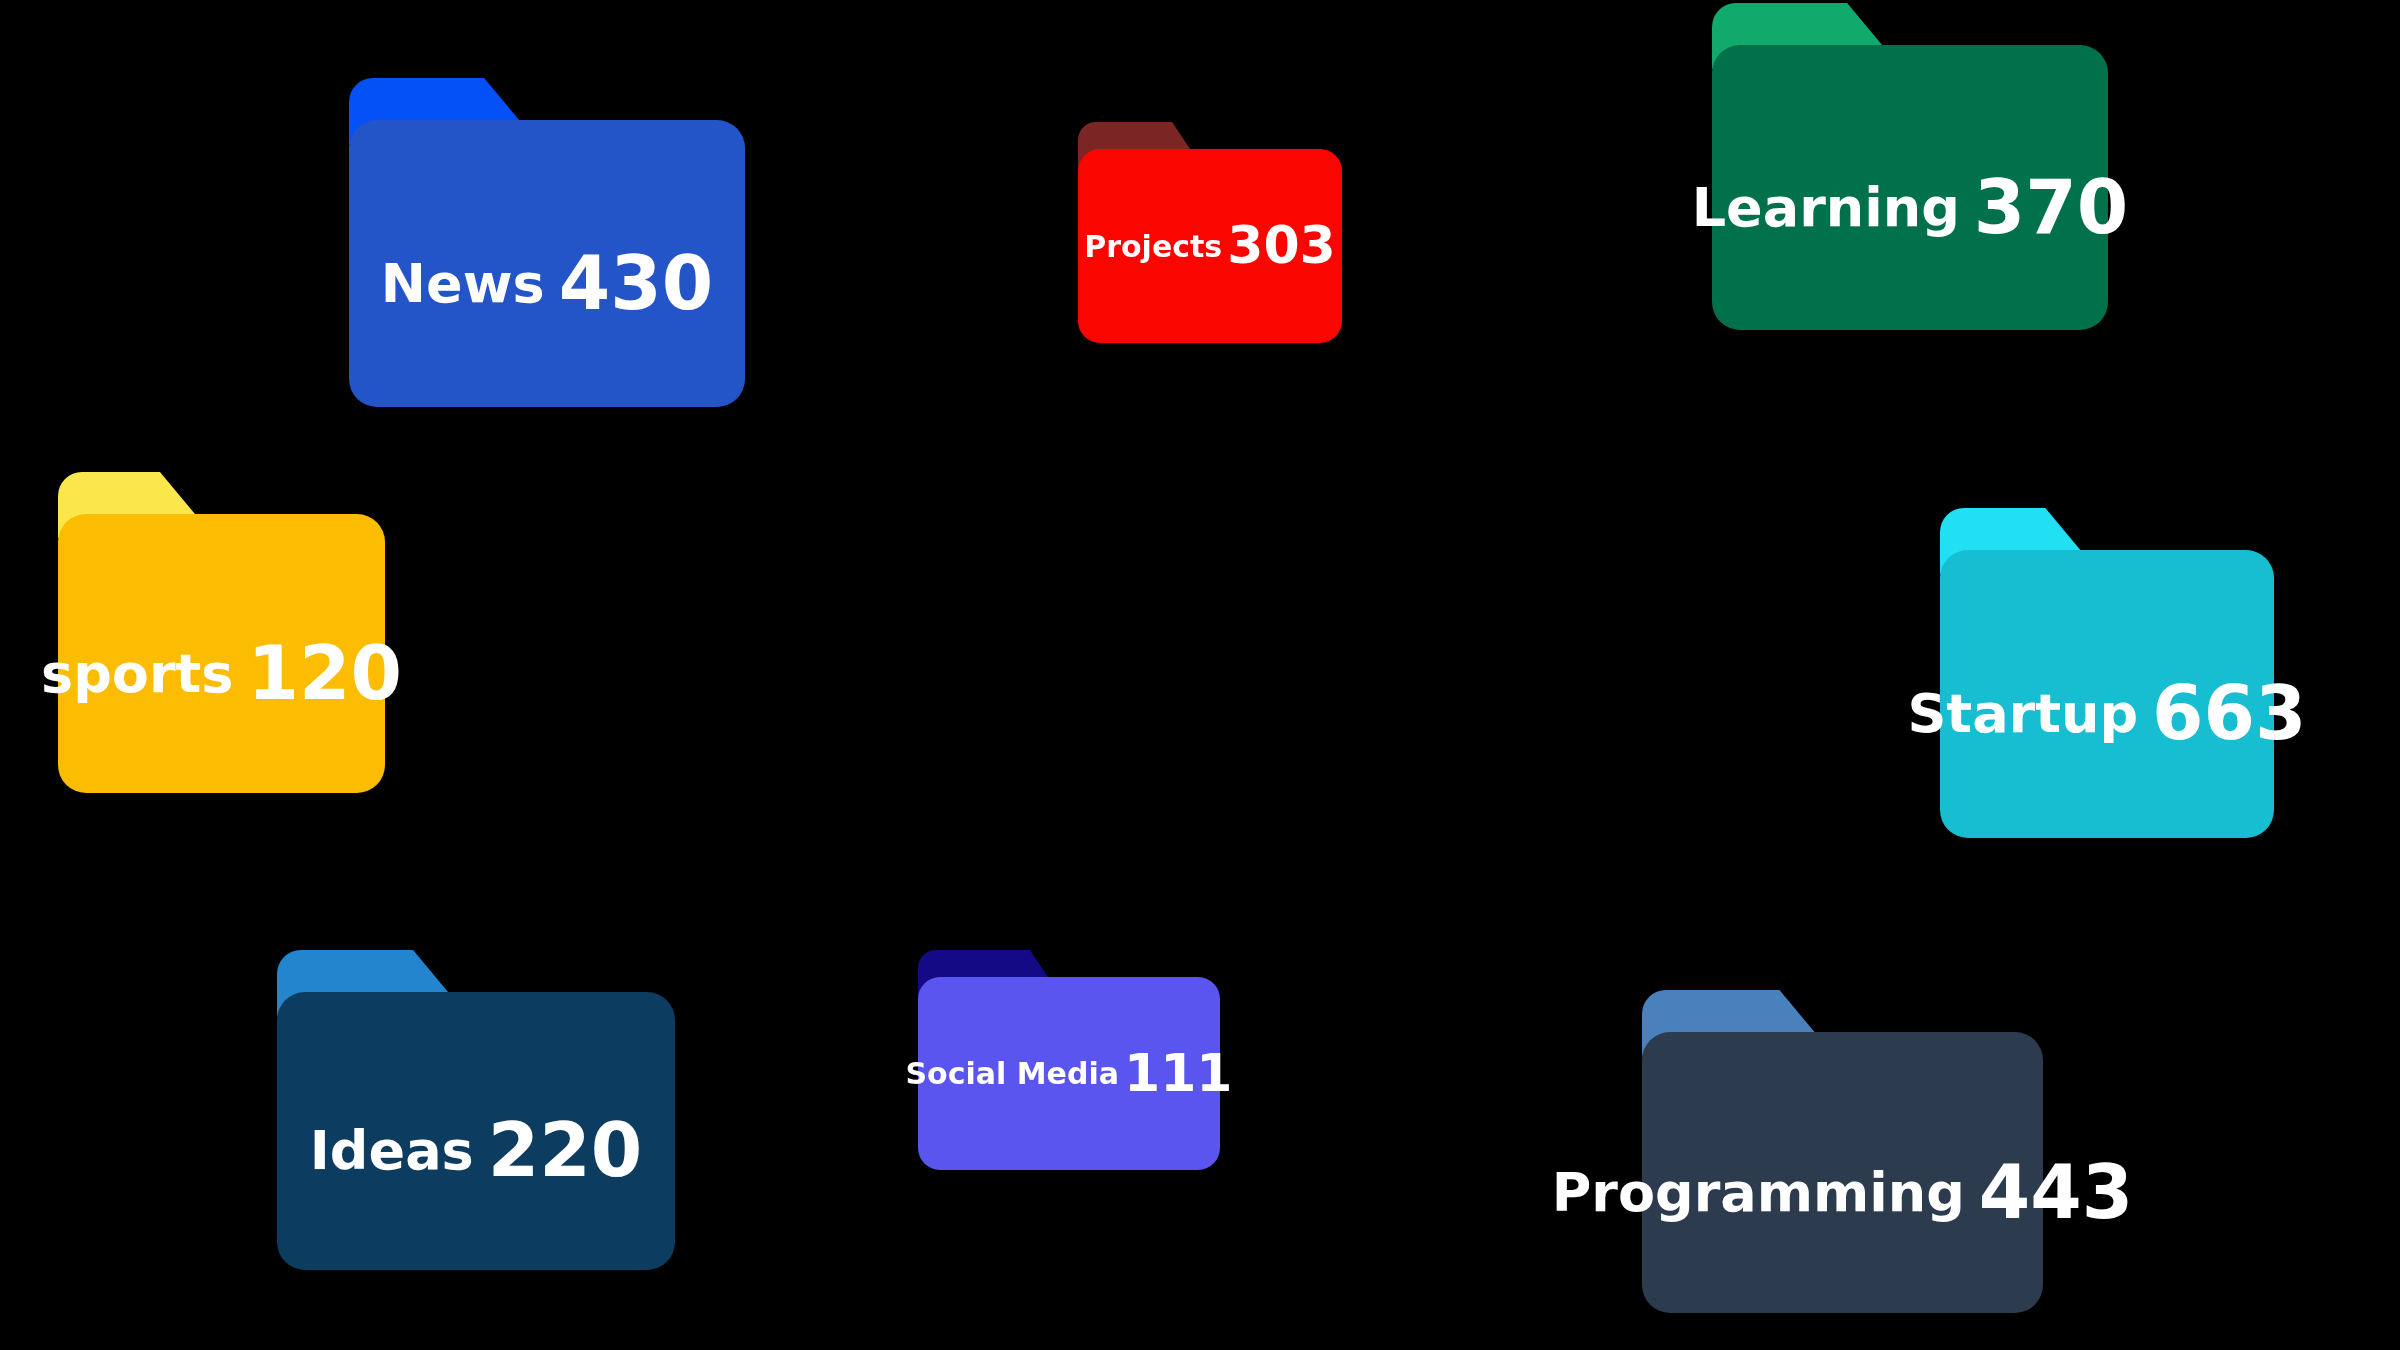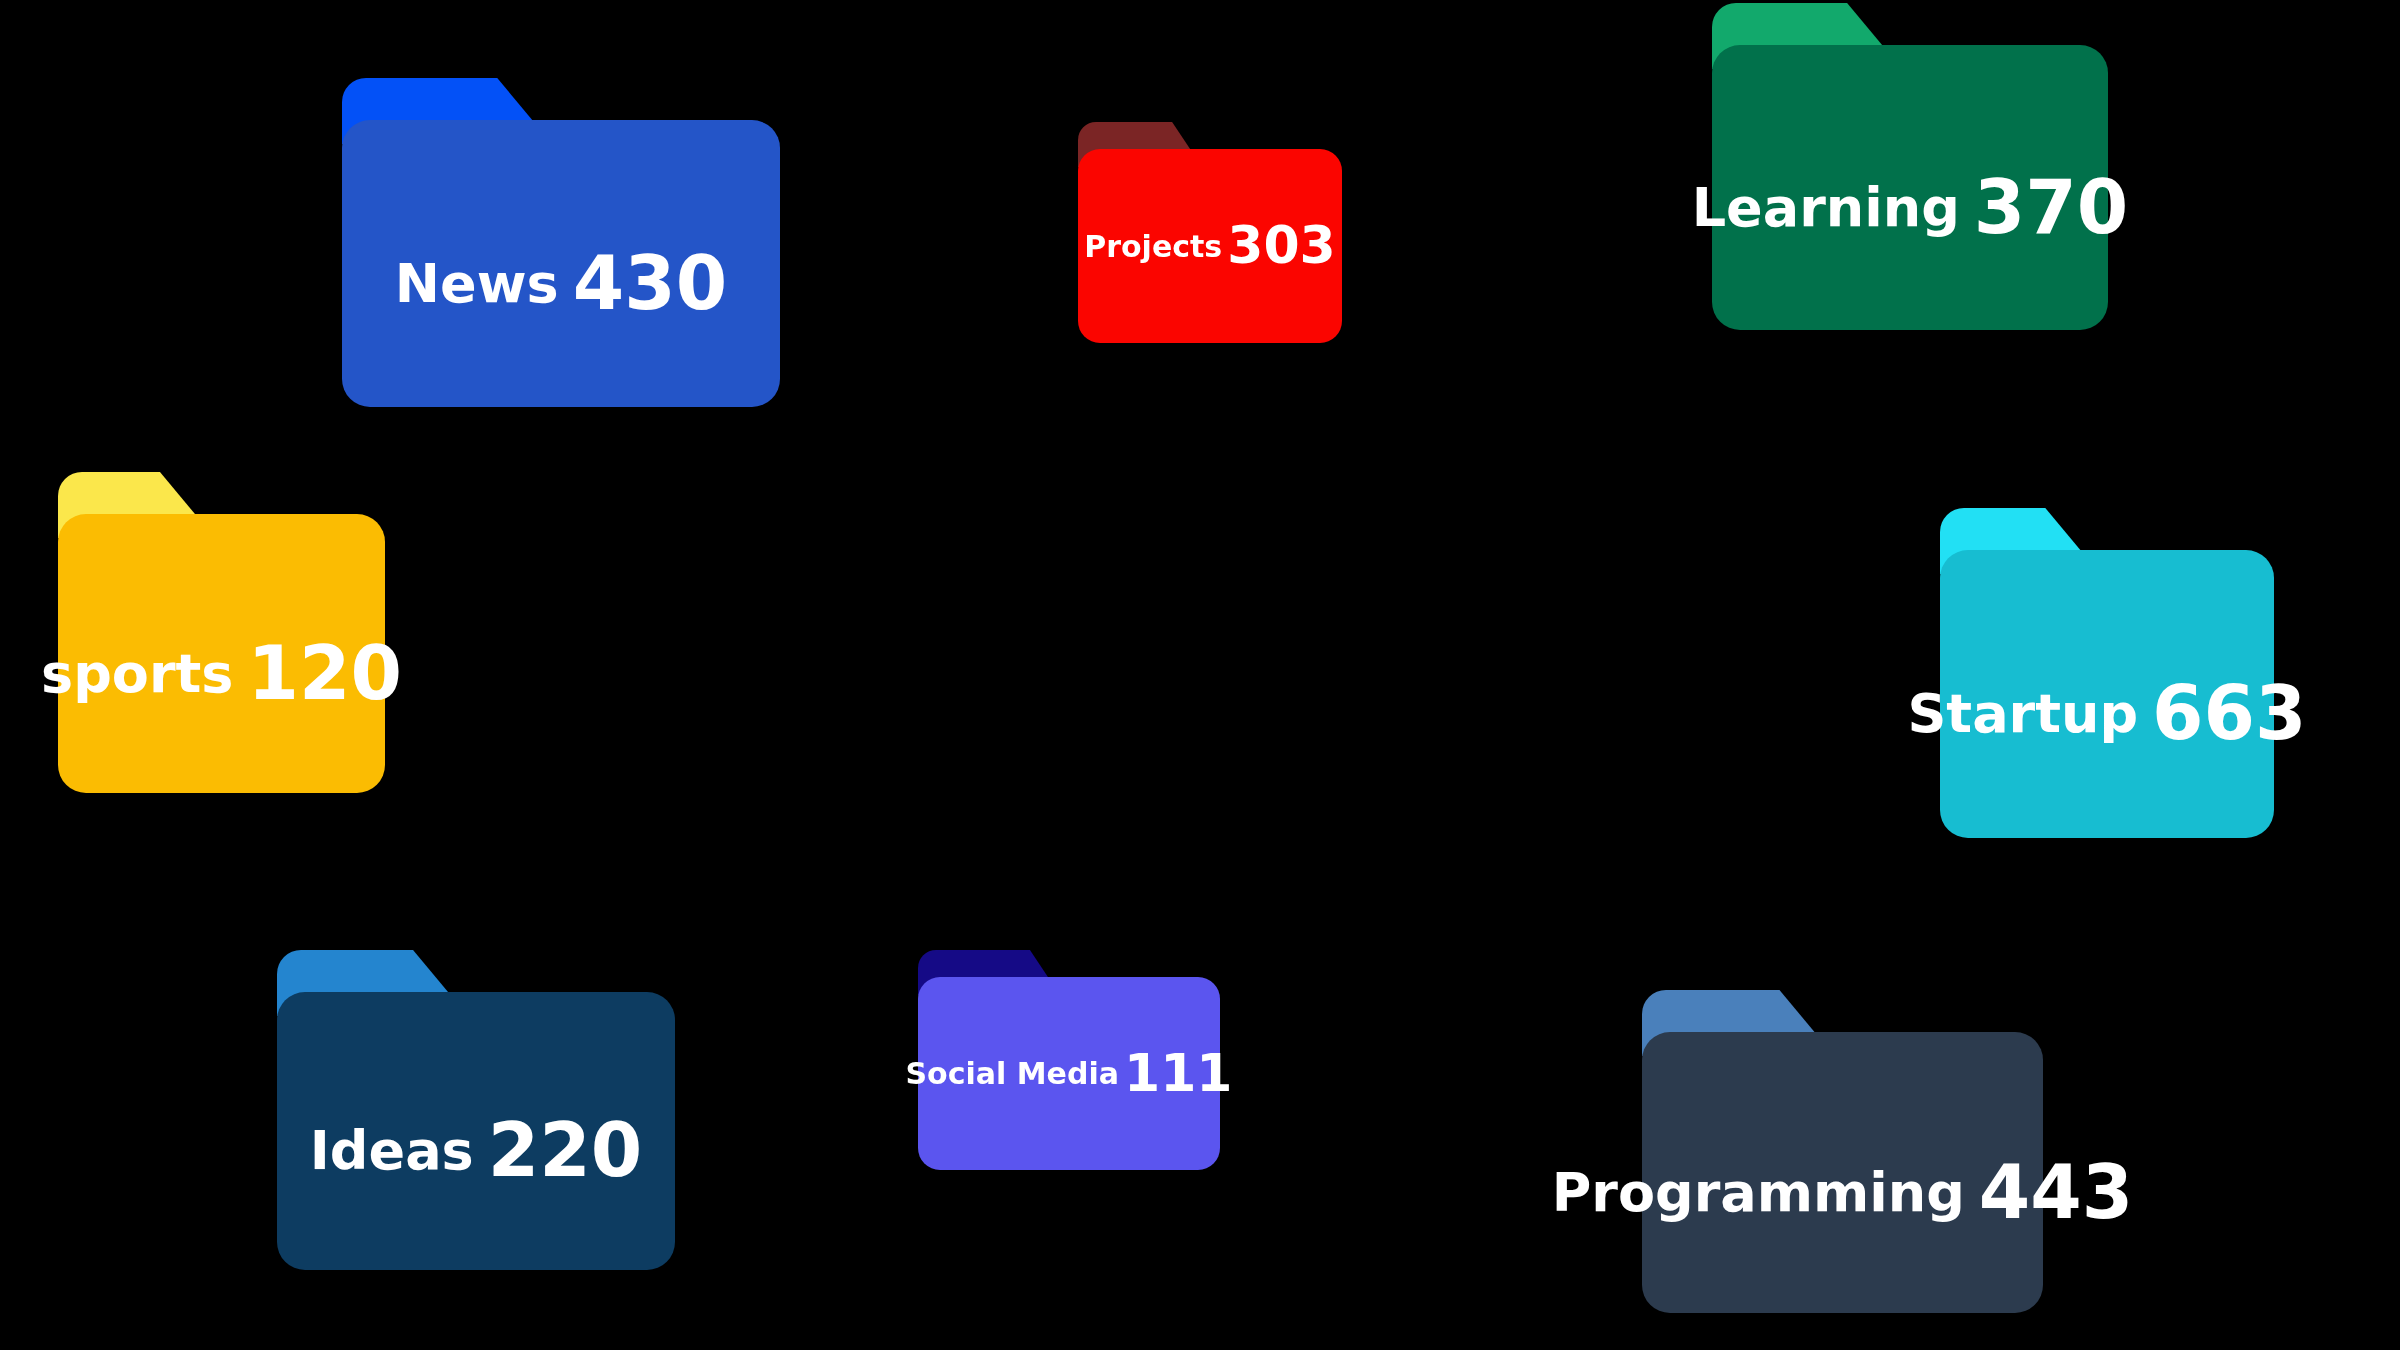--- a/index.html
+++ b/index.html
@@ -74,21 +74,21 @@
     --tabr: 18px;
   }
   .folder.small .fbody { padding-top: 0; gap: 5px; }
   .folder.small .flabel { font-size: 30px; }
   .folder.small .fcount { font-size: 52px; }
 </style>
 </head>
 <body>
 
 <div class="screen" id="screen">
-    <div class="folder large" style="left: 342px; top: 78px; width: 438px; height: 329px; --tab-color: #0351f7; --body-color: #2455c8;">
+    <div class="folder large" style="left: 349px; top: 78px; width: 396px; height: 329px; --tab-color: #0351f7; --body-color: #2455c8;">
     <div class="tab"></div>
     <div class="fbody">
       <div class="flabel">News</div>
       <div class="fcount">430</div>
     </div>
   </div>
     <div class="folder small" style="left: 1078px; top: 122px; width: 264px; height: 221px; --tab-color: #7b2525; --body-color: #fb0500;">
     <div class="tab"></div>
     <div class="fbody">
       <div class="flabel">Projects</div>

